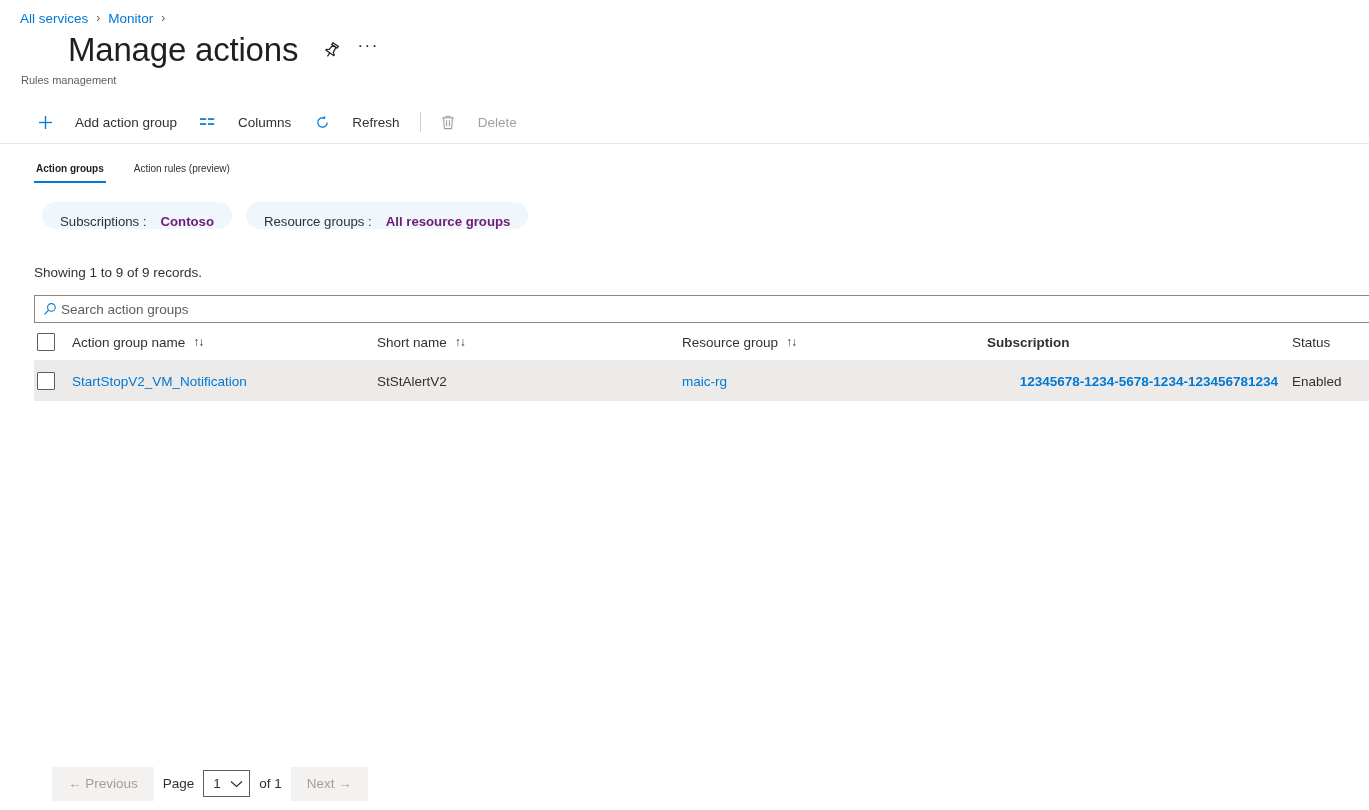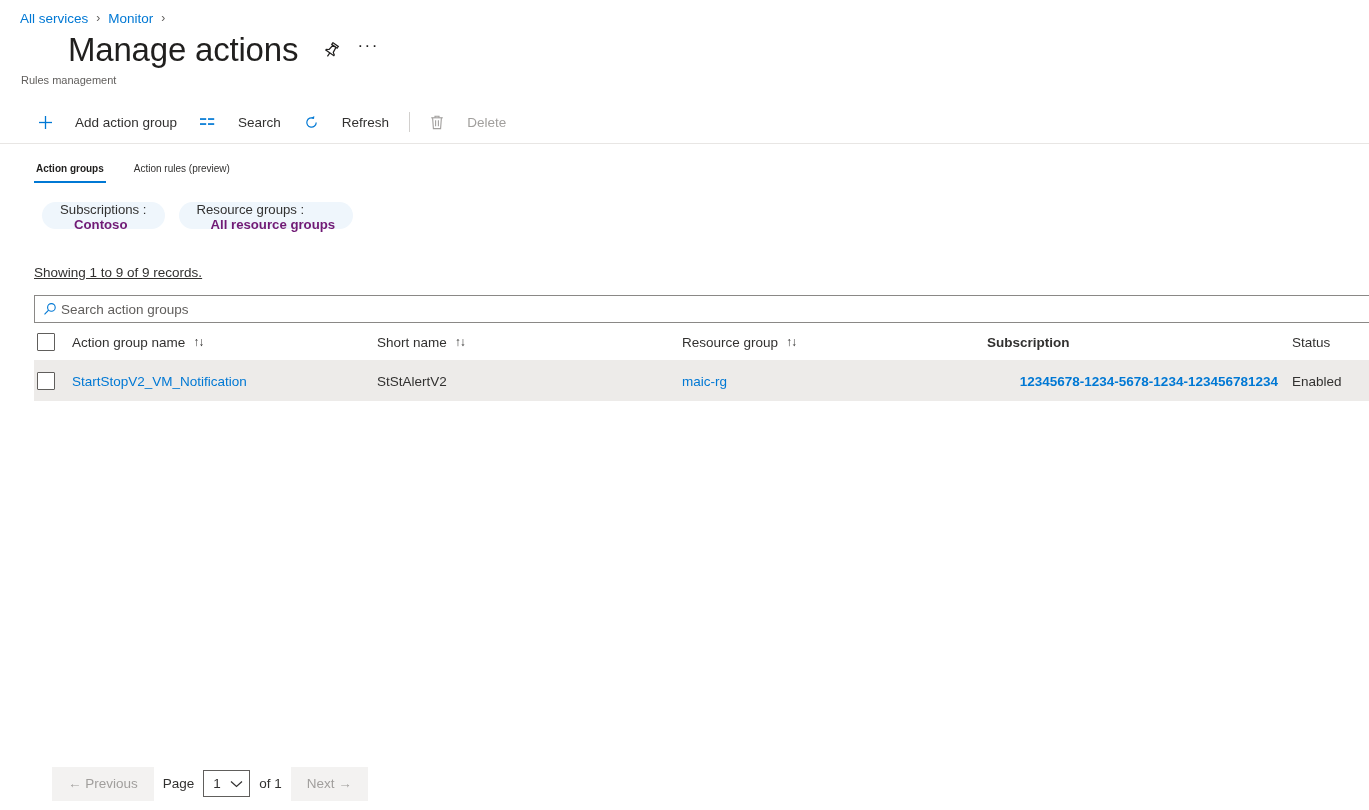--- a/index.html
+++ b/index.html
@@ -172,40 +172,38 @@
     left: 42px;
     top: 202px;
     display: flex;
     align-items: center;
   }
   .pill {
     height: 27px;
     border-radius: 14px;
     background: #eff6fc;
     display: flex;
-    align-items: flex-start;
+    align-items: flex-end;
     padding: 0 18px;
     margin-right: 14px;
     font-size: 13.2px;
     color: #323130;
     cursor: pointer;
     white-space: nowrap;
-    flex-direction: column;
   }
   .pill .pill-label { font-weight: 400; }
   .pill .pill-value { font-weight: 700; color: #701a75; margin-left: 14px; }
 
   
   .records {
     position: absolute;
     left: 34px;
     top: 265px;
     font-size: 13.5px;
     color: #323130;
-    text-decoration: underline;
   }
 
   
   .search-box {
     position: absolute;
     left: 34px;
     top: 295px;
     width: 1360px;
     height: 28px;
     border: 1px solid #8a8886;
@@ -405,21 +403,21 @@
     <span class="ico">
       <svg width="16" height="12" viewBox="0 0 16 12">
         <g fill="#0078d4">
           <rect x="0" y="2.2" width="6.2" height="1.7"></rect>
           <rect x="8.0" y="2.2" width="6.2" height="1.7"></rect>
           <rect x="0" y="7.2" width="6.2" height="1.7"></rect>
           <rect x="8.0" y="7.2" width="6.2" height="1.7"></rect>
         </g>
       </svg>
     </span>
-    <span>Search</span>
+    <span>Columns</span>
   </div>
 
   <div class="cmd">
     <span class="ico">
       <svg width="15" height="15" viewBox="0 0 15 15">
         <path d="M12.2 7.5 A4.7 4.7 0 1 1 9.6 3.3" fill="none" stroke="#0078d4" stroke-width="1.2"></path>
         <path d="M10.3 0.9 L10.0 4.0 L7.0 3.0 Z" fill="#0078d4"></path>
       </svg>
     </span>
     <span>Refresh</span>

